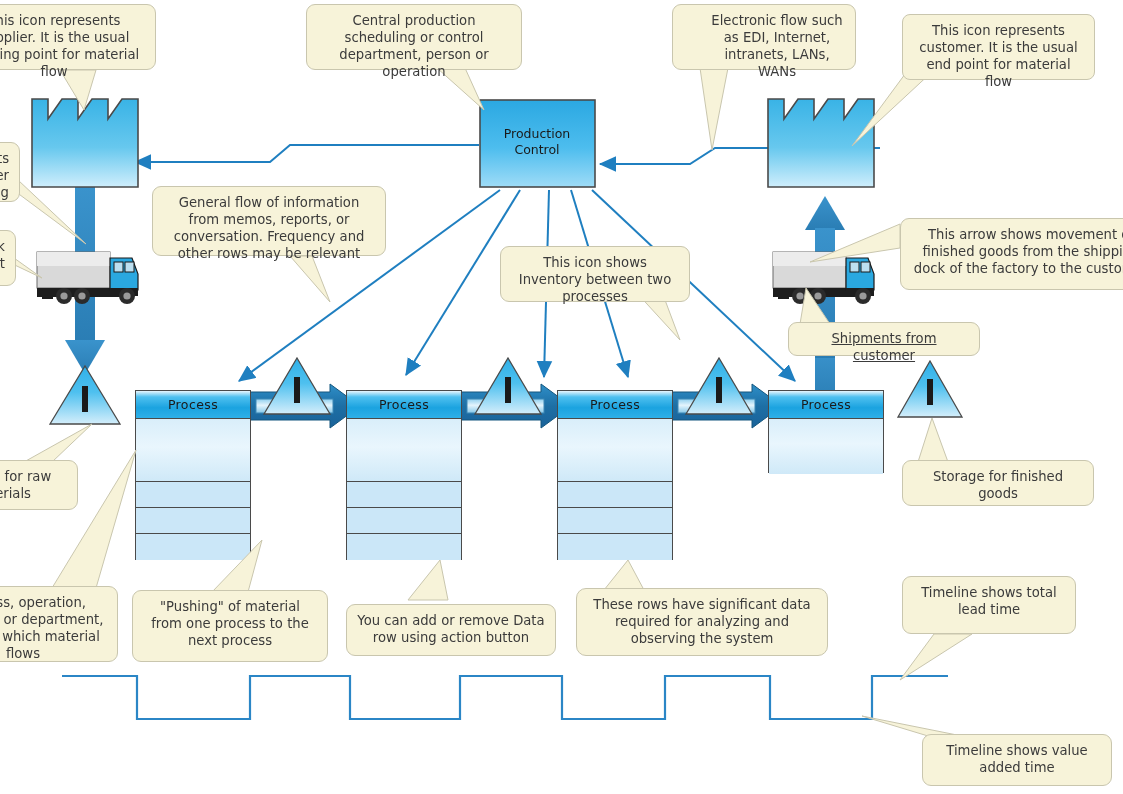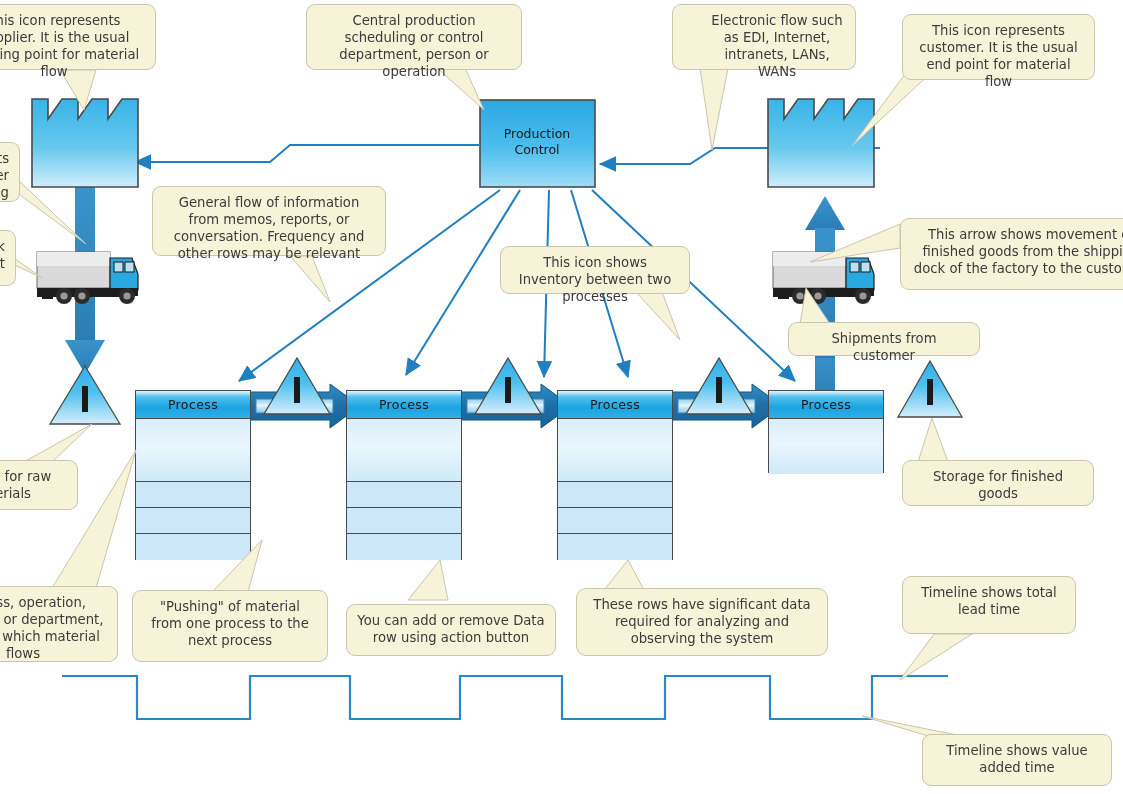--- a/index.html
+++ b/index.html
@@ -292,33 +292,33 @@
       <path d="M928,736 L962,736 L862,716 Z"></path>
     </g>
   </svg>
 
   <div class="callout" style="left:-48px;top:4px;width:204px;height:66px;">This icon represents Supplier.  It is the usual starting point for material flow</div>
 
   <div class="callout" style="left:306px;top:4px;width:216px;height:66px;">Central production scheduling or control department, person or operation</div>
 
   <div class="callout" style="left:672px;top:4px;width:184px;height:66px;padding-left:36px;">Electronic flow such as EDI, Internet, intranets, LANs, WANs</div>
 
-  <div class="callout" style="left:902px;top:14px;width:193px;height:66px;">This icon represents customer.  It is the usual end point for material flow</div>
+  <div class="callout" style="left:902px;top:14px;width:193px;height:66px;border-radius:8px;">This icon represents customer.  It is the usual end point for material flow</div>
 
   <div class="callout" style="left:-92px;top:142px;width:112px;height:60px;text-align:right;">Shipments from supplier scheduling</div>
 
   <div class="callout" style="left:-80px;top:230px;width:96px;height:56px;text-align:right;">Truck shipment</div>
 
   <div class="callout" style="left:152px;top:186px;width:234px;height:70px;">General flow of information from memos, reports, or conversation. Frequency and other rows may be relevant</div>
 
-  <div class="callout" style="left:500px;top:246px;width:190px;height:48px;">This icon shows Inventory between two processes</div>
+  <div class="callout" style="left:500px;top:246px;width:190px;height:56px;">This icon shows Inventory between two processes</div>
 
   <div class="callout" style="left:900px;top:218px;width:262px;height:72px;">This arrow shows movement of finished goods from  the shipping dock of the factory to the customer</div>
 
-  <div class="callout" style="left:788px;top:322px;width:192px;height:34px;">Shipments from  customer</div>
+  <div class="callout" style="left:788px;top:322px;width:192px;height:34px;text-decoration:underline;">Shipments from  customer</div>
 
   <div class="callout" style="left:-78px;top:460px;width:156px;height:50px;">Storage for raw materials</div>
 
   <div class="callout" style="left:902px;top:460px;width:192px;height:46px;">Storage for finished goods</div>
 
   <div class="callout" style="left:-72px;top:586px;width:190px;height:76px;">Process, operation, machine or department, through which material flows</div>
 
   <div class="callout" style="left:132px;top:590px;width:196px;height:72px;">"Pushing" of material from one process to the next process</div>
 
   <div class="callout" style="left:346px;top:604px;width:210px;height:52px;">You can add or remove Data row using action button</div>

